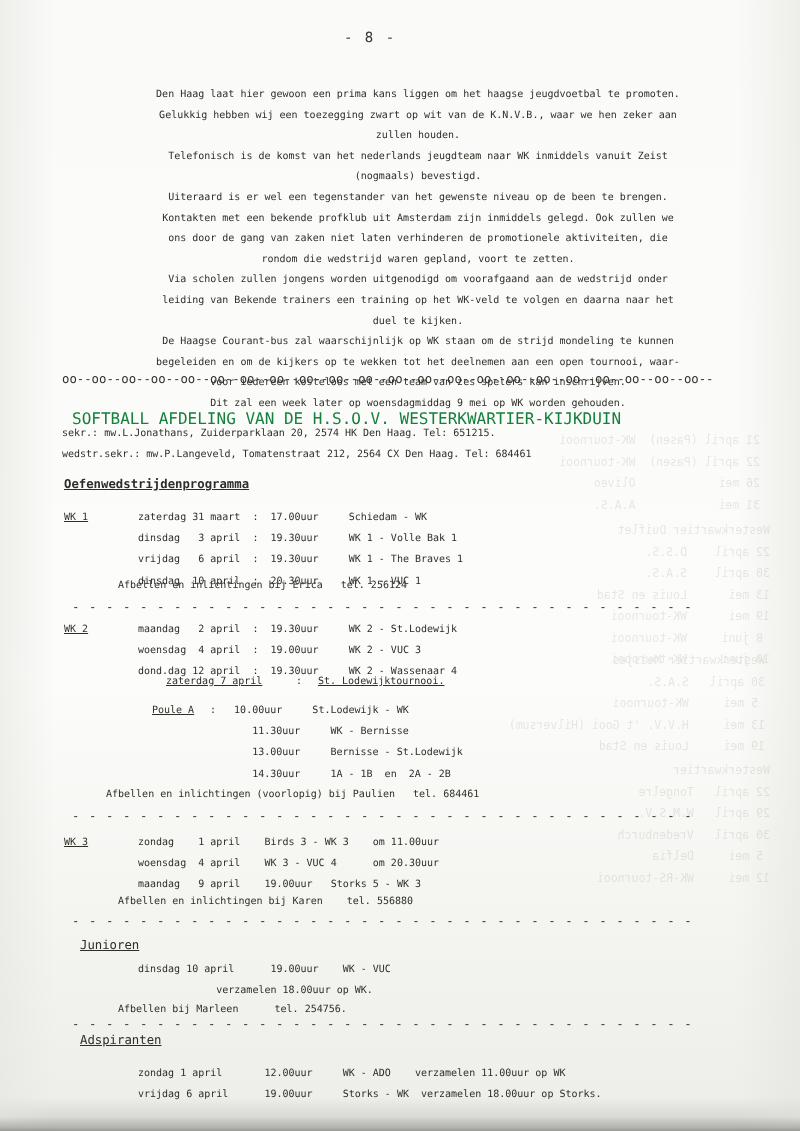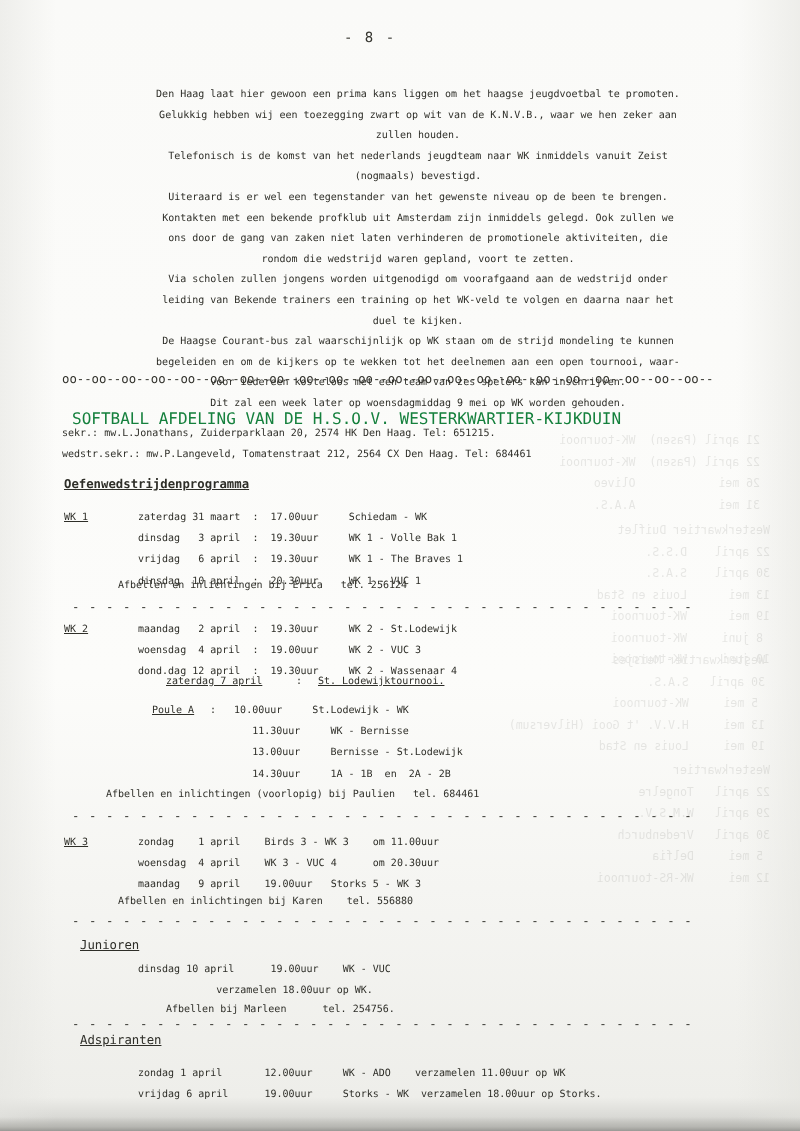--- a/index.html
+++ b/index.html
@@ -218,21 +218,21 @@
     <div class="blk u" style="left:64px; top:802px;">WK 3</div>
     <div class="blk" style="left:138px; top:802px;">zondag    1 april    Birds 3 - WK 3    om 11.00uur
 woensdag  4 april    WK 3 - VUC 4      om 20.30uur
 maandag   9 april    19.00uur   Storks 5 - WK 3</div>
     <div class="blk" style="left:118px; top:861px;">Afbellen en inlichtingen bij Karen    tel. 556880</div>
     <div class="dashline" style="left:72px; top:884px;">- - - - - - - - - - - - - - - - - - - - - - - - - - - - - - - - - - - - -</div>
 
     <div class="sec-title" style="left:80px; top:908px;">Junioren</div>
     <div class="blk" style="left:138px; top:929px;">dinsdag 10 april      19.00uur    WK - VUC
              verzamelen 18.00uur op WK.</div>
-    <div class="blk" style="left:118px; top:969px;margin-left:48px;">Afbellen bij Marleen      tel. 254756.</div>
+    <div class="blk" style="left:118px; top:969px;">Afbellen bij Marleen      tel. 254756.</div>
     <div class="dashline" style="left:72px; top:987px;">- - - - - - - - - - - - - - - - - - - - - - - - - - - - - - - - - - - - -</div>
 
     <div class="sec-title" style="left:80px; top:1003px;">Adspiranten</div>
     <div class="blk" style="left:138px; top:1033px;">zondag 1 april       12.00uur     WK - ADO    verzamelen 11.00uur op WK
 vrijdag 6 april      19.00uur     Storks - WK  verzamelen 18.00uur op Storks.</div>
     <div class="dashline" style="left:72px; top:1098px;">- - - - - - - - - - - - - - - - - - - - - - - - - - - - - - - - - - - - -</div>
 
   </div>
 
   <div class="scan-edge-bottom"></div>

